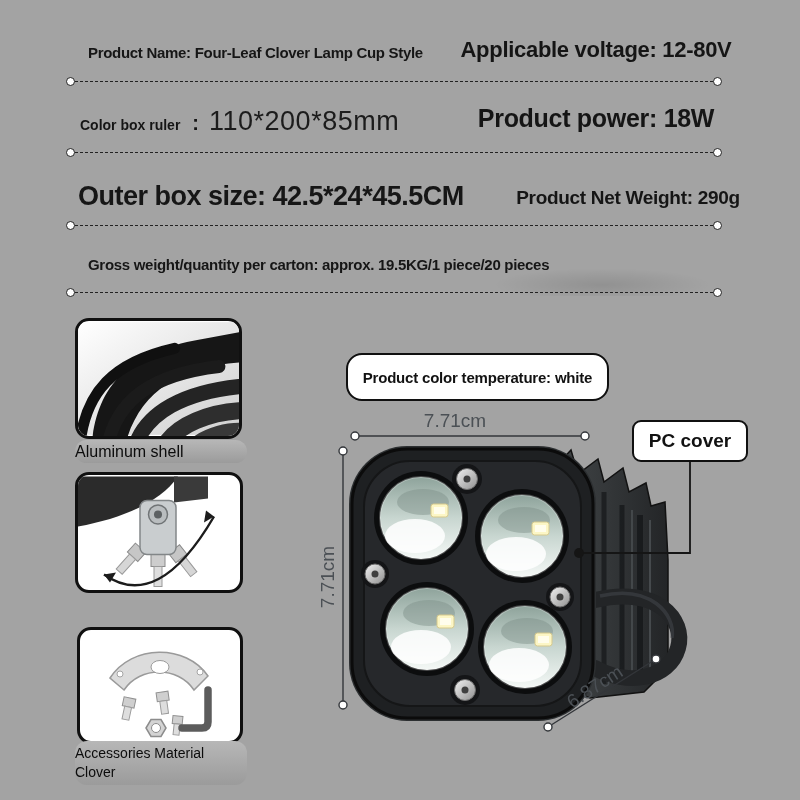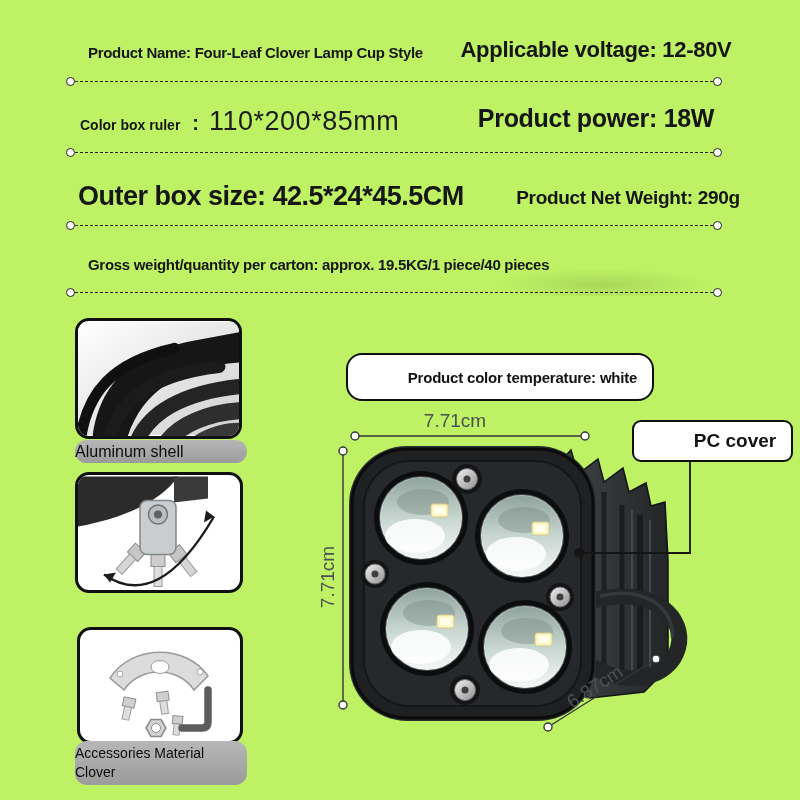--- a/index.html
+++ b/index.html
@@ -1,16 +1,16 @@
 <!DOCTYPE html>
 <html><head>
 <meta charset="utf-8">
 <style>
   html,body{margin:0;padding:0;background:#fff;}
-  .canvas{position:relative;width:800px;height:800px;background:#bef264;overflow:hidden;
+  .canvas{position:relative;width:800px;height:800px;background:#a3a3a3;overflow:hidden;
           font-family:"Liberation Sans",sans-serif;color:#151515;}
   .abs{position:absolute;}
   
   .spec-bold{font-weight:bold;color:#161616;letter-spacing:-0.3px;white-space:nowrap;}
   .r1l{left:88px;top:44px;font-size:15px;}
   .r2l{left:80px;top:106px;display:flex;align-items:baseline;}
   .r2l-label{font-size:14px;font-weight:bold;}
   .r2l-colon{font-size:20px;font-weight:bold;margin:0 10px 0 12px;}
   .r2l-value{font-size:27px;font-weight:400;letter-spacing:0.5px;color:#1c1c1c;}
   .r3l{left:78px;top:181px;font-size:27px;letter-spacing:-0.5px;}
@@ -34,21 +34,21 @@
   .thumb svg{display:block;width:100%;height:100%;}
   .pill{position:absolute;left:75px;width:172px;border-radius:12px;
       background:linear-gradient(180deg,#b7b7b7,#9b9b9b);
       display:flex;align-items:flex-start;justify-content:center;flex-direction:column;
       font-weight:normal;color:#0c0c0c;text-align:center;}
   .p1{top:440px;height:23px;font-size:16px;}
   .p2{top:594px;height:23px;font-size:16px;}
   .p3{top:741px;height:44px;font-size:14px;line-height:19px;}
   
   .outline-box{position:absolute;border:2.5px solid #101010;border-radius:16px;background:#fff;
-      display:flex;align-items:center;justify-content:center;font-weight:bold;color:#121212;padding-left:45px;}
+      display:flex;align-items:center;justify-content:center;font-weight:bold;color:#121212;}
   .ctbox{left:346px;top:353px;width:259px;height:44px;font-size:15px;letter-spacing:-0.2px;}
   .pcbox{left:632px;top:420px;width:112px;height:38px;font-size:19px;border-radius:9px;}
   
   .dim{position:absolute;color:#4b5055;font-size:19px;text-align:center;white-space:nowrap;}
   .dimTop{left:400px;top:410px;width:110px;}
   .dimLeft{left:284px;top:566px;width:88px;transform:rotate(-90deg);}
   .dimDiag{left:545px;top:676px;width:100px;transform:rotate(-33deg);}
   .overlay{left:0;top:0;pointer-events:none;}
   .product-svg{left:340px;top:430px;}
 </style>
@@ -66,21 +66,21 @@
     <span class="r2l-colon">:</span>
     <span class="r2l-value">110*200*85mm</span>
   </div>
   <div class="cellr r2r">Product power: 18W</div>
   <div class="dashline" style="top:152px"></div>
 
   <div class="abs spec-bold r3l">Outer box size: 42.5*24*45.5CM</div>
   <div class="cellr r3r">Product Net Weight: 290g</div>
   <div class="dashline" style="top:225px"></div>
 
-  <div class="abs spec-bold r4l">Gross weight/quantity per carton: approx. 19.5KG/1 piece/40 pieces</div>
+  <div class="abs spec-bold r4l">Gross weight/quantity per carton: approx. 19.5KG/1 piece/20 pieces</div>
   <div class="abs smudge"></div>
   <div class="dashline" style="top:292px"></div>
 
   <div class="thumb t1">
     <svg viewBox="0 0 160 112">
       <defs>
           <linearGradient id="tbg" x1="0" y1="0" x2="1" y2="1">
         <stop offset="0" stop-color="#ffffff"></stop>
             <stop offset="1" stop-color="#cfcfcf"></stop>
           </linearGradient>

